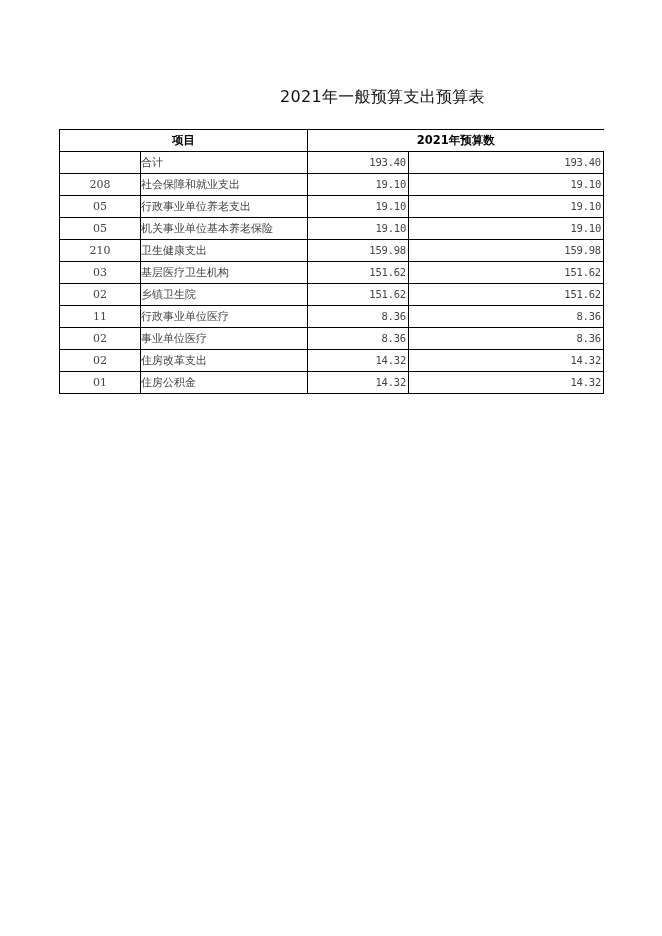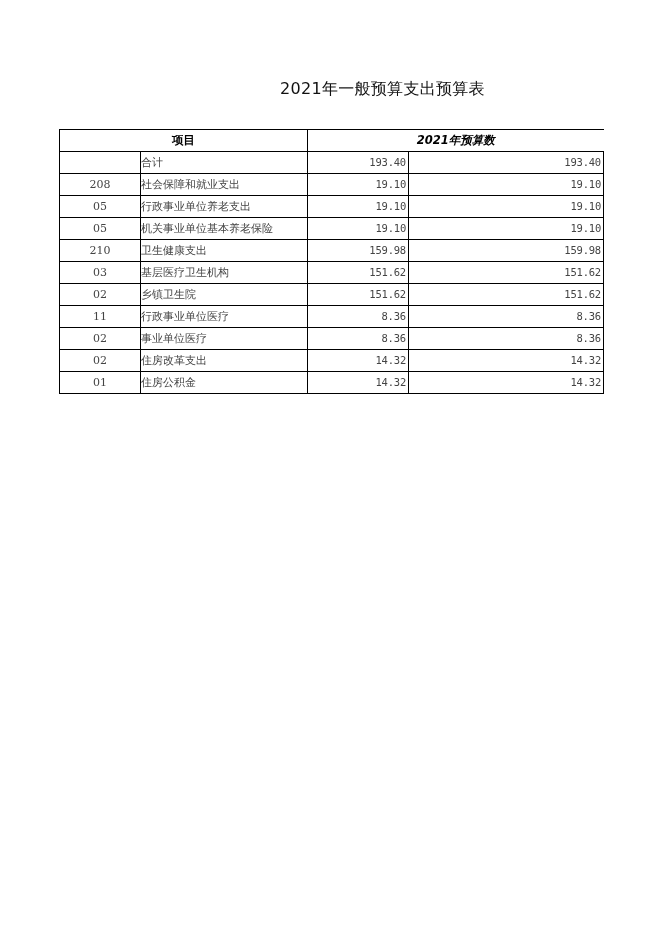--- a/index.html
+++ b/index.html
@@ -11,21 +11,21 @@
       width: 662px;
       height: 936px;
       position: relative;
       overflow: hidden;
       font-family: "DejaVu Serif", "Liberation Serif", serif;
       color: #333333;
     }
     .title {
       position: absolute;
       left: 280px;
-      top: 78px;
+      top: 86px;
       width: 240px;
       font-family: "DejaVu Sans", "Liberation Sans", sans-serif;
       font-size: 16px;
       line-height: 22px;
       color: #111111;
       white-space: nowrap;
       letter-spacing: 0.3px;
     }
     .sheet {
       position: absolute;
@@ -47,21 +47,20 @@
     .sheet td.hdr {
       font-family: "DejaVu Sans", "Liberation Sans", sans-serif;
       font-weight: bold;
       text-align: center;
       color: #000000;
       font-size: 11.5px;
       margin-top: 40px;
     }
     .sheet td.noright {
       border-right: none;
-      font-style: italic;
     }
     .sheet td.code {
       text-align: center;
     }
     .sheet td.name {
       text-align: left;
     }
     .sheet td.num {
       text-align: right;
       padding-right: 2px;

